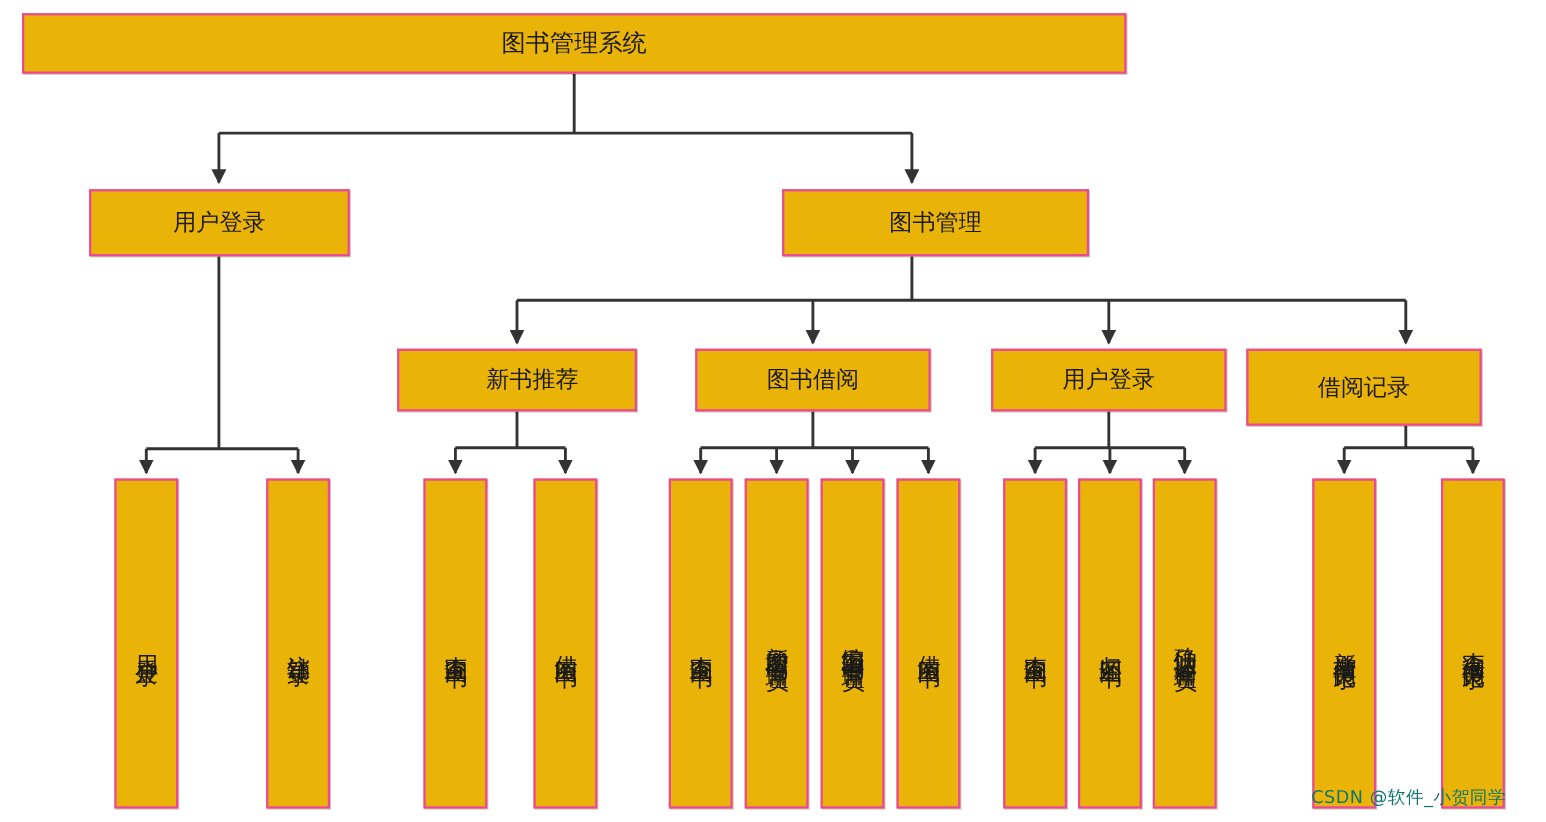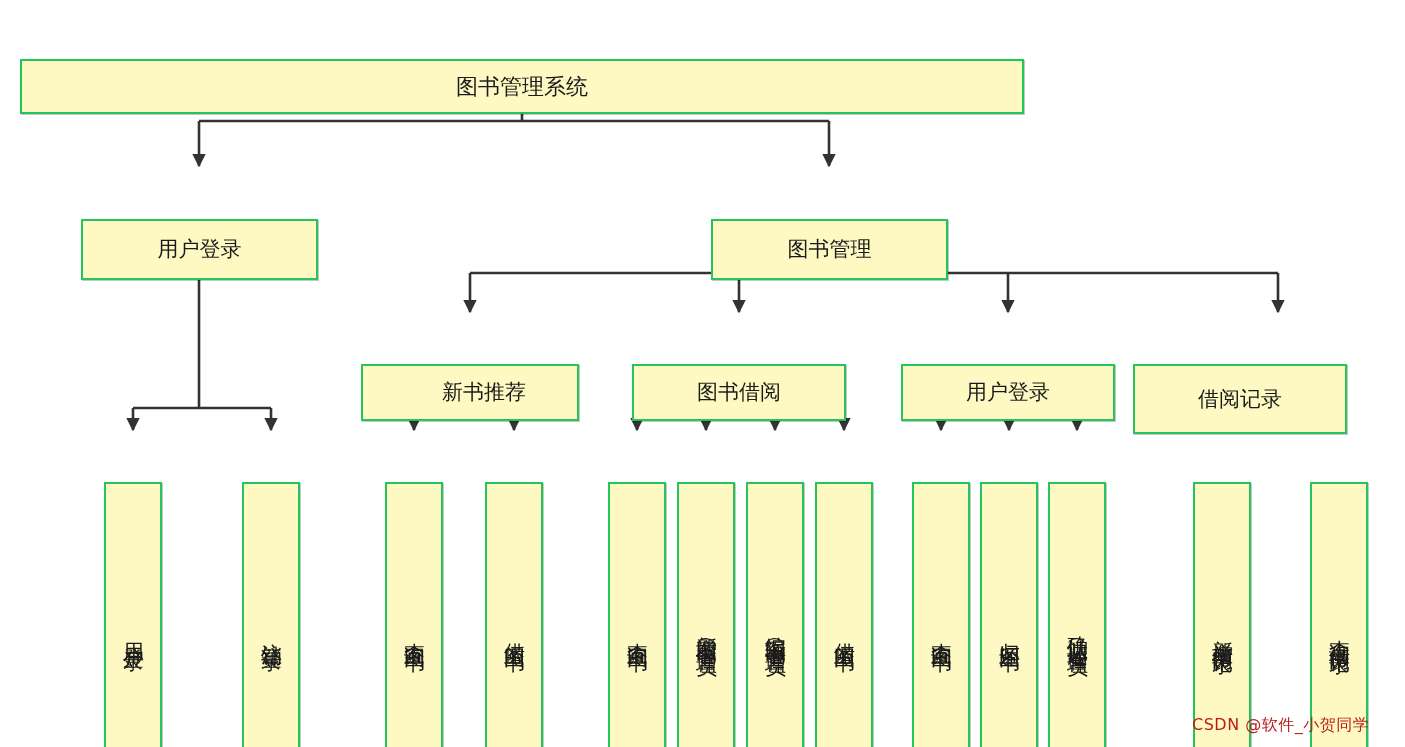--- a/index.html
+++ b/index.html
@@ -13,27 +13,26 @@
   #canvas {
     position: relative;
     width: 1405px;
     height: 747px;
     background: #ffffff;
     overflow: hidden;
   }
   .node {
     position: absolute;
     box-sizing: border-box;
-    border: 2px solid #22c55e;
-    background: #fef9c3;
+    border: 2px solid #ec4899;
+    background: #eab308;
     display: flex;
     align-items: center;
     justify-content: center;
     box-shadow: 1px 1px 0 0 rgba(0,0,0,0.22);
-    margin-top: 47px;
   }
   .node .label {
     color: #1a1a1a;
     line-height: 1.25;
     text-align: center;
     white-space: nowrap;
   }
   .node.horiz .label {
     font-size: 21px;
   }
@@ -54,21 +53,21 @@
   #wires {
     position: absolute;
     left: 0;
     top: 0;
     width: 1405px;
     height: 747px;
     pointer-events: none;
   }
   .watermark {
     position: absolute;
-    color: #b91c1c;
+    color: #0f766e;
     font-size: 16px;
     white-space: nowrap;
     letter-spacing: 0.5px;
   }
 </style>
 </head>
 <body>
 
 <div id="canvas">
 
@@ -122,21 +121,21 @@
     </g>
   </svg>
 
   <div class="node root horiz" style="left:20px; top:12px; width:1004px; height:55px;">
     <span class="label">图书管理系统</span>
   </div>
 
   <div class="node horiz" style="left:81px; top:172px; width:237px; height:61px;">
     <span class="label">用户登录</span>
   </div>
-  <div class="node horiz" style="left:711px; top:172px; width:237px; height:61px;align-items:center;">
+  <div class="node horiz" style="left:711px; top:172px; width:279px; height:61px;align-items:center;">
     <span class="label">图书管理</span>
   </div>
 
   <div class="node horiz" style="left:361px; top:317px; width:218px; height:57px;padding-left:28px;">
     <span class="label">新书推荐</span>
   </div>
   <div class="node horiz" style="left:632px; top:317px; width:214px; height:57px;">
     <span class="label">图书借阅</span>
   </div>
   <div class="node horiz" style="left:901px; top:317px; width:214px; height:57px;">

